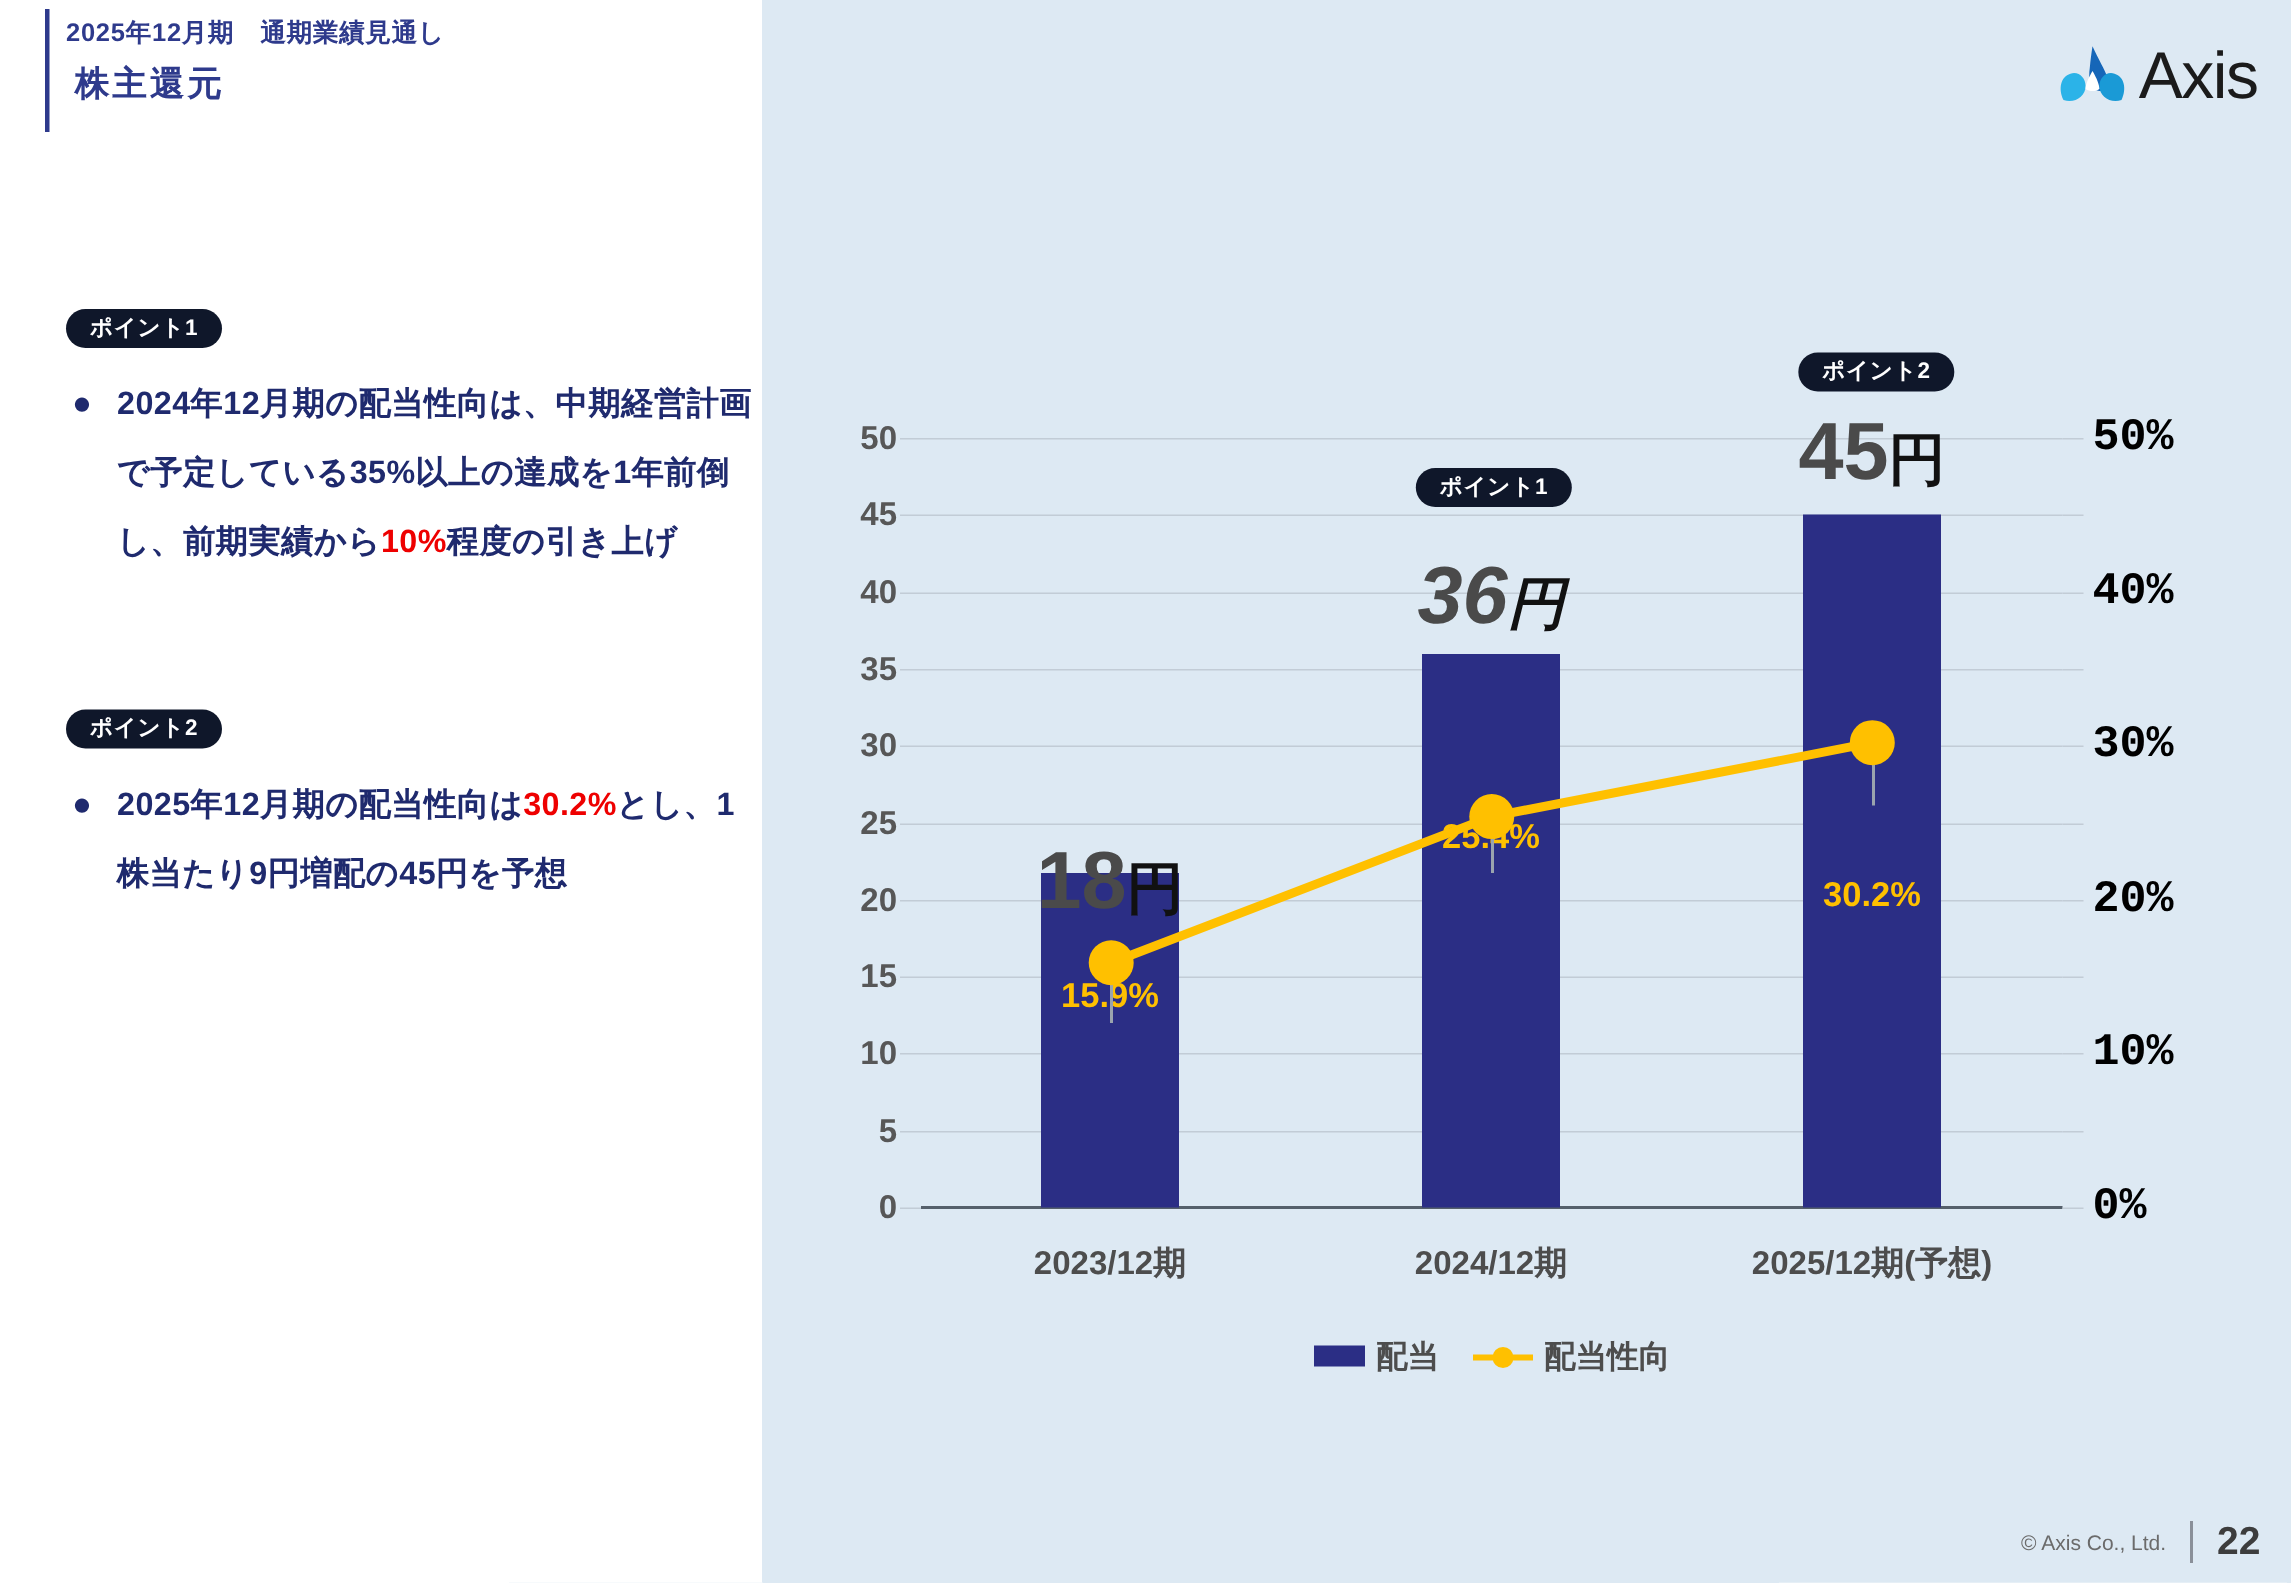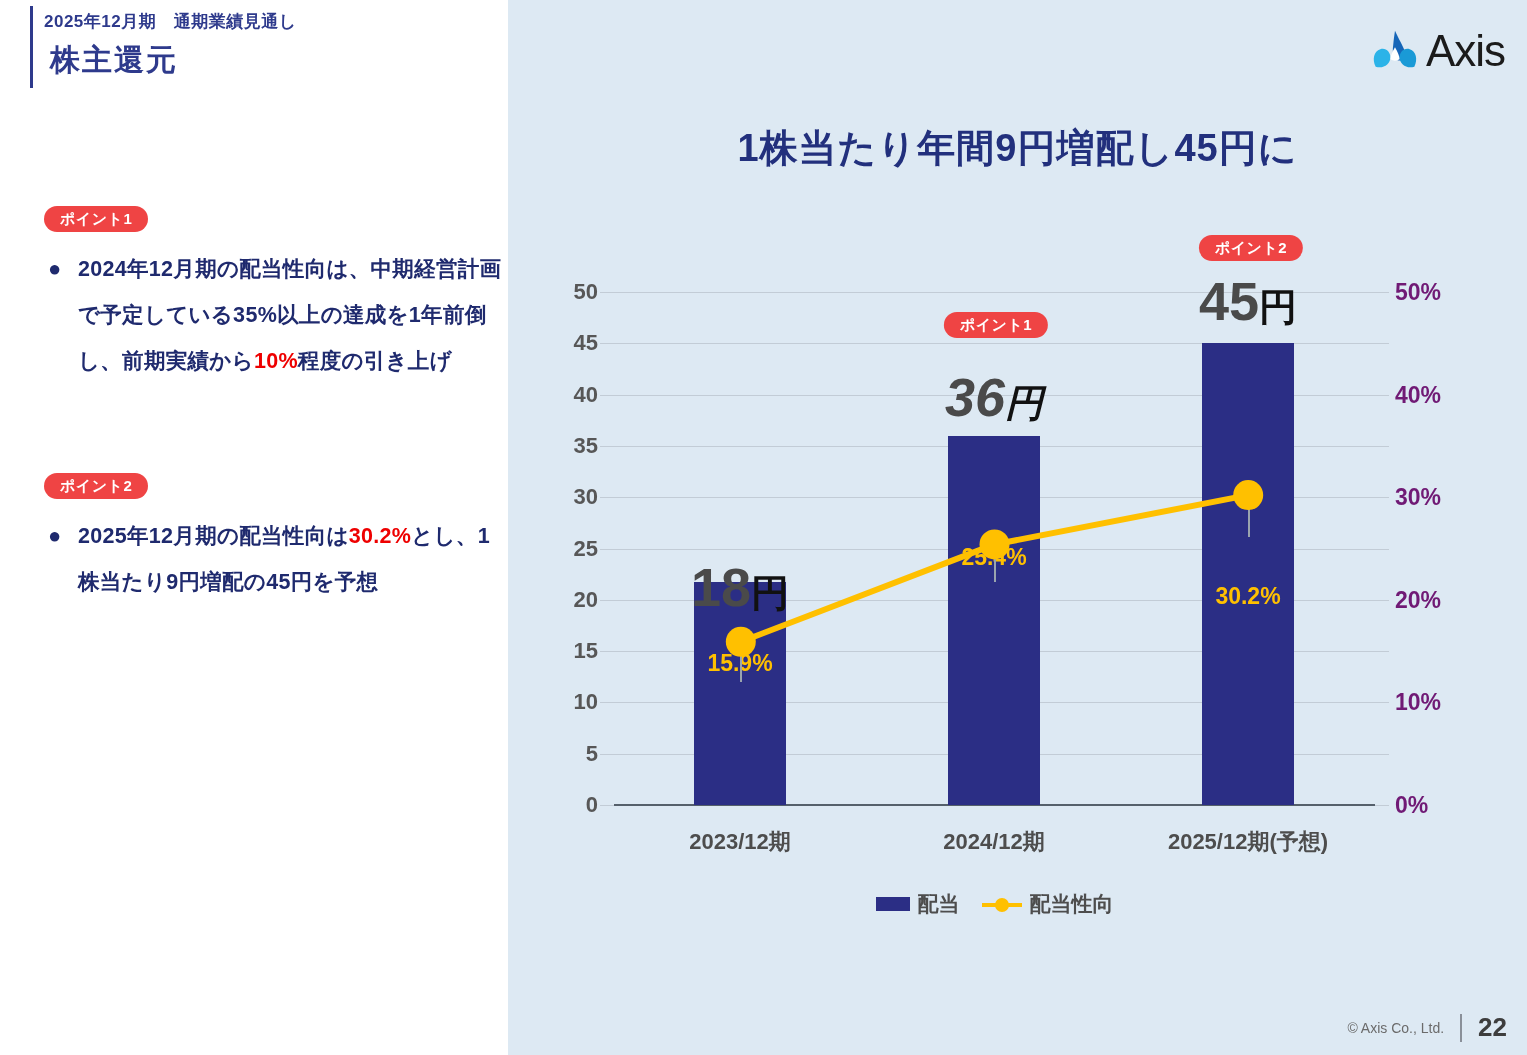--- a/index.html
+++ b/index.html
@@ -20,26 +20,26 @@
     position:absolute;left:30px;top:6px;width:3px;height:82px;
     background:#2e3a8c;
   }
   .eyebrow{
     position:absolute;left:44px;top:10px;
     font-size:17px;font-weight:bold;color:#2e3a8c;
     letter-spacing:.5px;white-space:nowrap;
   }
   .page-title{
     position:absolute;left:50px;top:40px;
-    font-size:30px;font-weight:bold;color:#2e3a8c;
+    font-size:23px;font-weight:bold;color:#2e3a8c;
     letter-spacing:2px;white-space:nowrap;
   }
 
   .badge{
-    display:inline-block;background:#ef4444;color:#ffffff;
+    display:inline-block;background:#0f172a;color:#ffffff;
     font-size:15px;font-weight:bold;border-radius:14px;
     padding:5px 16px 6px 16px;letter-spacing:.5px;line-height:1;
   }
   .point-block{position:absolute;left:44px;width:460px;}
   .pb1{top:206px;}
   .pb2{top:473px;}
   .bullet-row{display:flex;margin-top:14px;}
   .bullet-dot{
     flex:0 0 30px;color:#1f2a6e;font-size:22px;line-height:46px;
     text-align:left;padding-left:4px;
@@ -78,21 +78,21 @@
   }
   .axis-base{
     position:absolute;left:0;width:100%;height:2px;background:#55606b;bottom:-1px;
   }
   .ytick-l{
     position:absolute;right:calc(100% + 16px);transform:translateY(-50%);
     font-size:22px;font-weight:bold;color:#575757;white-space:nowrap;
   }
   .ytick-r{
     position:absolute;left:calc(100% + 20px);transform:translateY(-50%);
-    font-size:23px;font-weight:bold;color:#701a75;white-space:nowrap;
+    font-size:30px;font-weight:bold;color:#000000;white-space:nowrap;font-family:Liberation Mono, monospace;
   }
   .tickmark-l,.tickmark-r{
     position:absolute;width:14px;height:1px;background:#c2ccd6;
   }
   .tickmark-l{right:100%;}
   .tickmark-r{left:100%;}
 
   .bar{
     position:absolute;bottom:0;background:#2b2e85;
   }
@@ -178,21 +178,20 @@
     <div class="logo">
       <svg class="logo-mark" viewBox="0 0 54 50">
         <path d="M27 3 C31 12 36 20 38 26 C40 32 35 37 30 35 C25 33 24 26 25 19 C25.6 13 26.2 8 27 3 Z" fill="#1666b8"></path>
         <path d="M6 42 C2 34 4 25 11 23 C17 21 22 26 22 32 C22 39 14 45 6 42 Z" fill="#2bb3e8"></path>
         <path d="M48 42 C52 34 50 25 43 23 C37 21 32 26 32 32 C32 39 40 45 48 42 Z" fill="#1a9ad6"></path>
         <path d="M27 21 C30 26 32 31 32 34 C29 36 25 36 22 34 C22 30 24.5 25.5 27 21 Z" fill="#ffffff"></path>
       </svg>
       <span class="logo-word">Axis</span>
     </div>
 
-    <div class="chart-title">1株当たり年間9円増配し45円に</div>
 
     <div class="plot">
 
       <div class="grid-line" style="top:0px;"></div>
       <div class="grid-line" style="top:51.3px;"></div>
       <div class="grid-line" style="top:102.6px;"></div>
       <div class="grid-line" style="top:153.9px;"></div>
       <div class="grid-line" style="top:205.2px;"></div>
       <div class="grid-line" style="top:256.5px;"></div>
       <div class="grid-line" style="top:307.8px;"></div>

